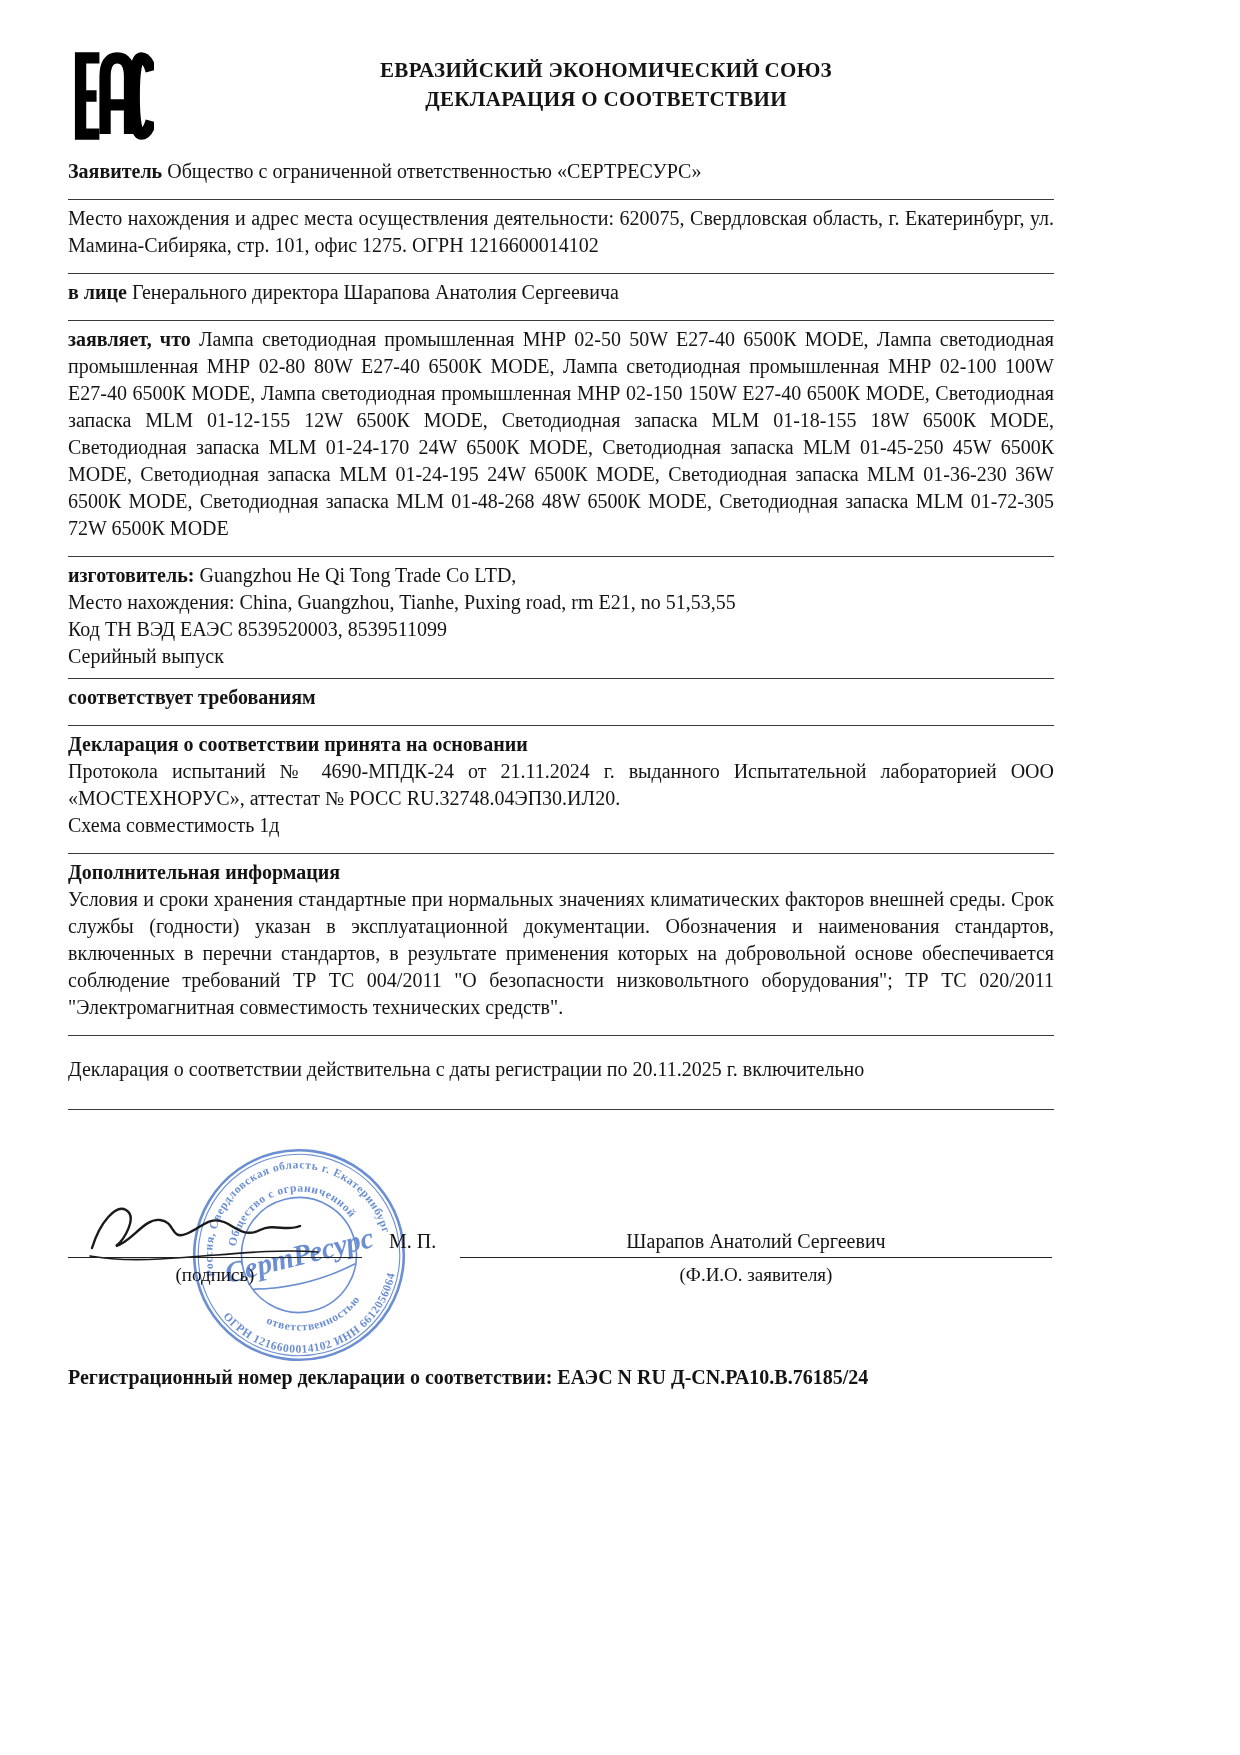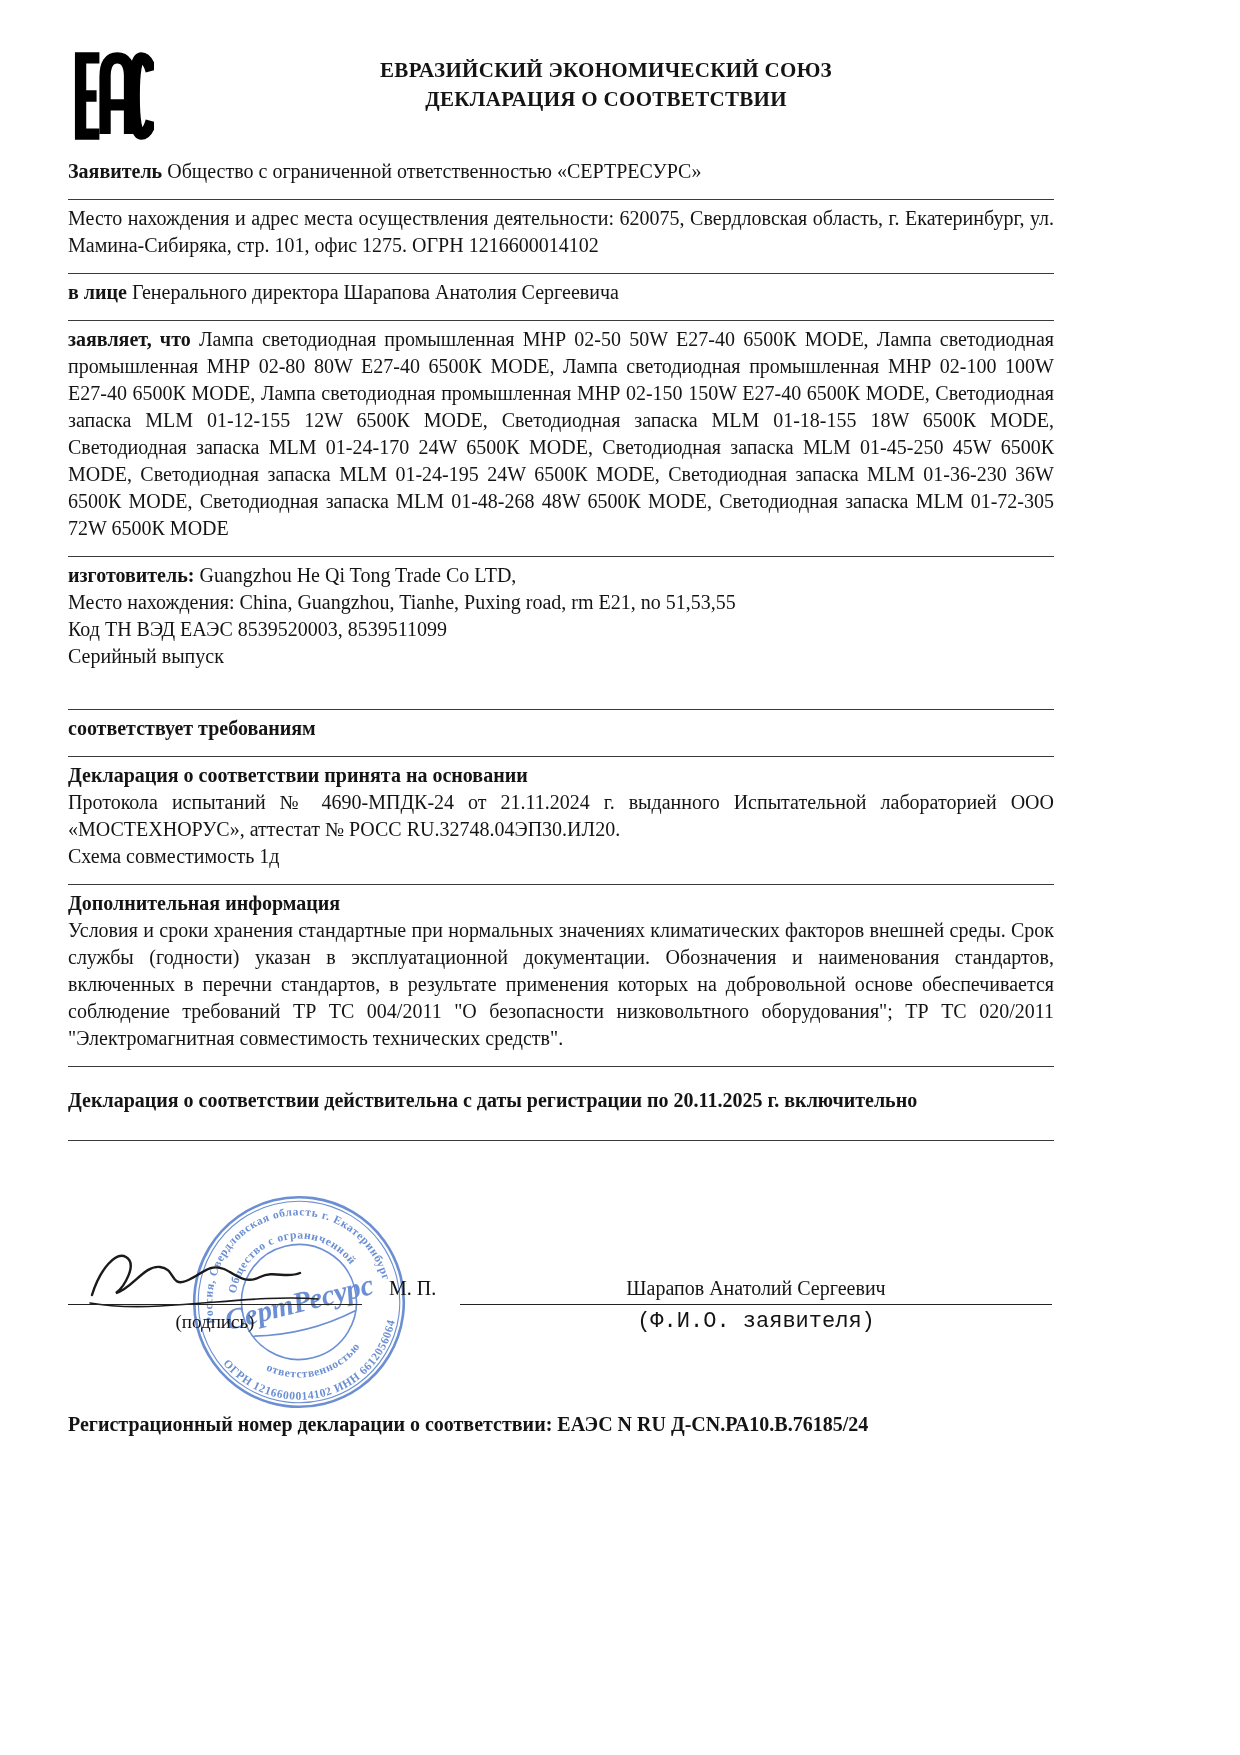--- a/index.html
+++ b/index.html
@@ -14,36 +14,36 @@
   .eac-logo{position:absolute;left:6px;top:50px;}
   .titles{
     position:absolute;left:0;right:0;top:56px;text-align:center;
     font-weight:bold;font-size:21px;line-height:29px;letter-spacing:.3px;padding-left:90px;
   }
 
   
   .sec{border-bottom:1.3px solid #3a3a3a;padding-bottom:14px;margin-bottom:5px;}
   .sec p{margin:0;}
   .just{text-align:justify;}
-  .pad-lg{padding-bottom:39px;}
+  .pad-lg{padding-bottom:8px;}
   b{font-weight:bold;}
 
-  .validity{font-weight:bold;border-bottom:1.3px solid #3a3a3a;padding-bottom:6px;margin-bottom:16px;}
+  .validity{font-weight:normal;border-bottom:1.3px solid #3a3a3a;padding-bottom:6px;margin-bottom:0;}
 
   
   .sig-area{position:relative;height:246px;}
   .stamp{position:absolute;left:100px;top:14px;opacity:.82;}
   .signature{position:absolute;left:18px;top:78px;}
   .mp{position:absolute;left:321px;top:118px;font-size:20px;}
   .sig-line{position:absolute;top:147px;border-top:1.4px solid #222;height:0;}
   .line-left{left:0;width:294px;}
   .line-right{left:392px;width:592px;}
   .cap-left{position:absolute;left:0;top:151px;width:294px;text-align:center;font-size:19px;}
   .name-right{position:absolute;left:392px;top:118px;width:592px;text-align:center;font-size:20px;}
-  .cap-right{position:absolute;left:392px;top:151px;width:592px;text-align:center;font-size:22px;font-family:Liberation Mono, monospace;}
+  .cap-right{position:absolute;left:392px;top:151px;width:592px;text-align:center;font-size:19px;}
 
   .reg{font-weight:bold;margin-top:8px;}
   .date{font-weight:bold;margin-top:16px;}
 
   .stamp text{font-family:"Liberation Serif",serif;}
   .stamp .ring{font-size:11.5px;letter-spacing:.6px;font-weight:bold;}
   .stamp .center-name{font-size:29px;font-weight:bold;font-style:italic;}
 </style>
 </head>
 <body>

